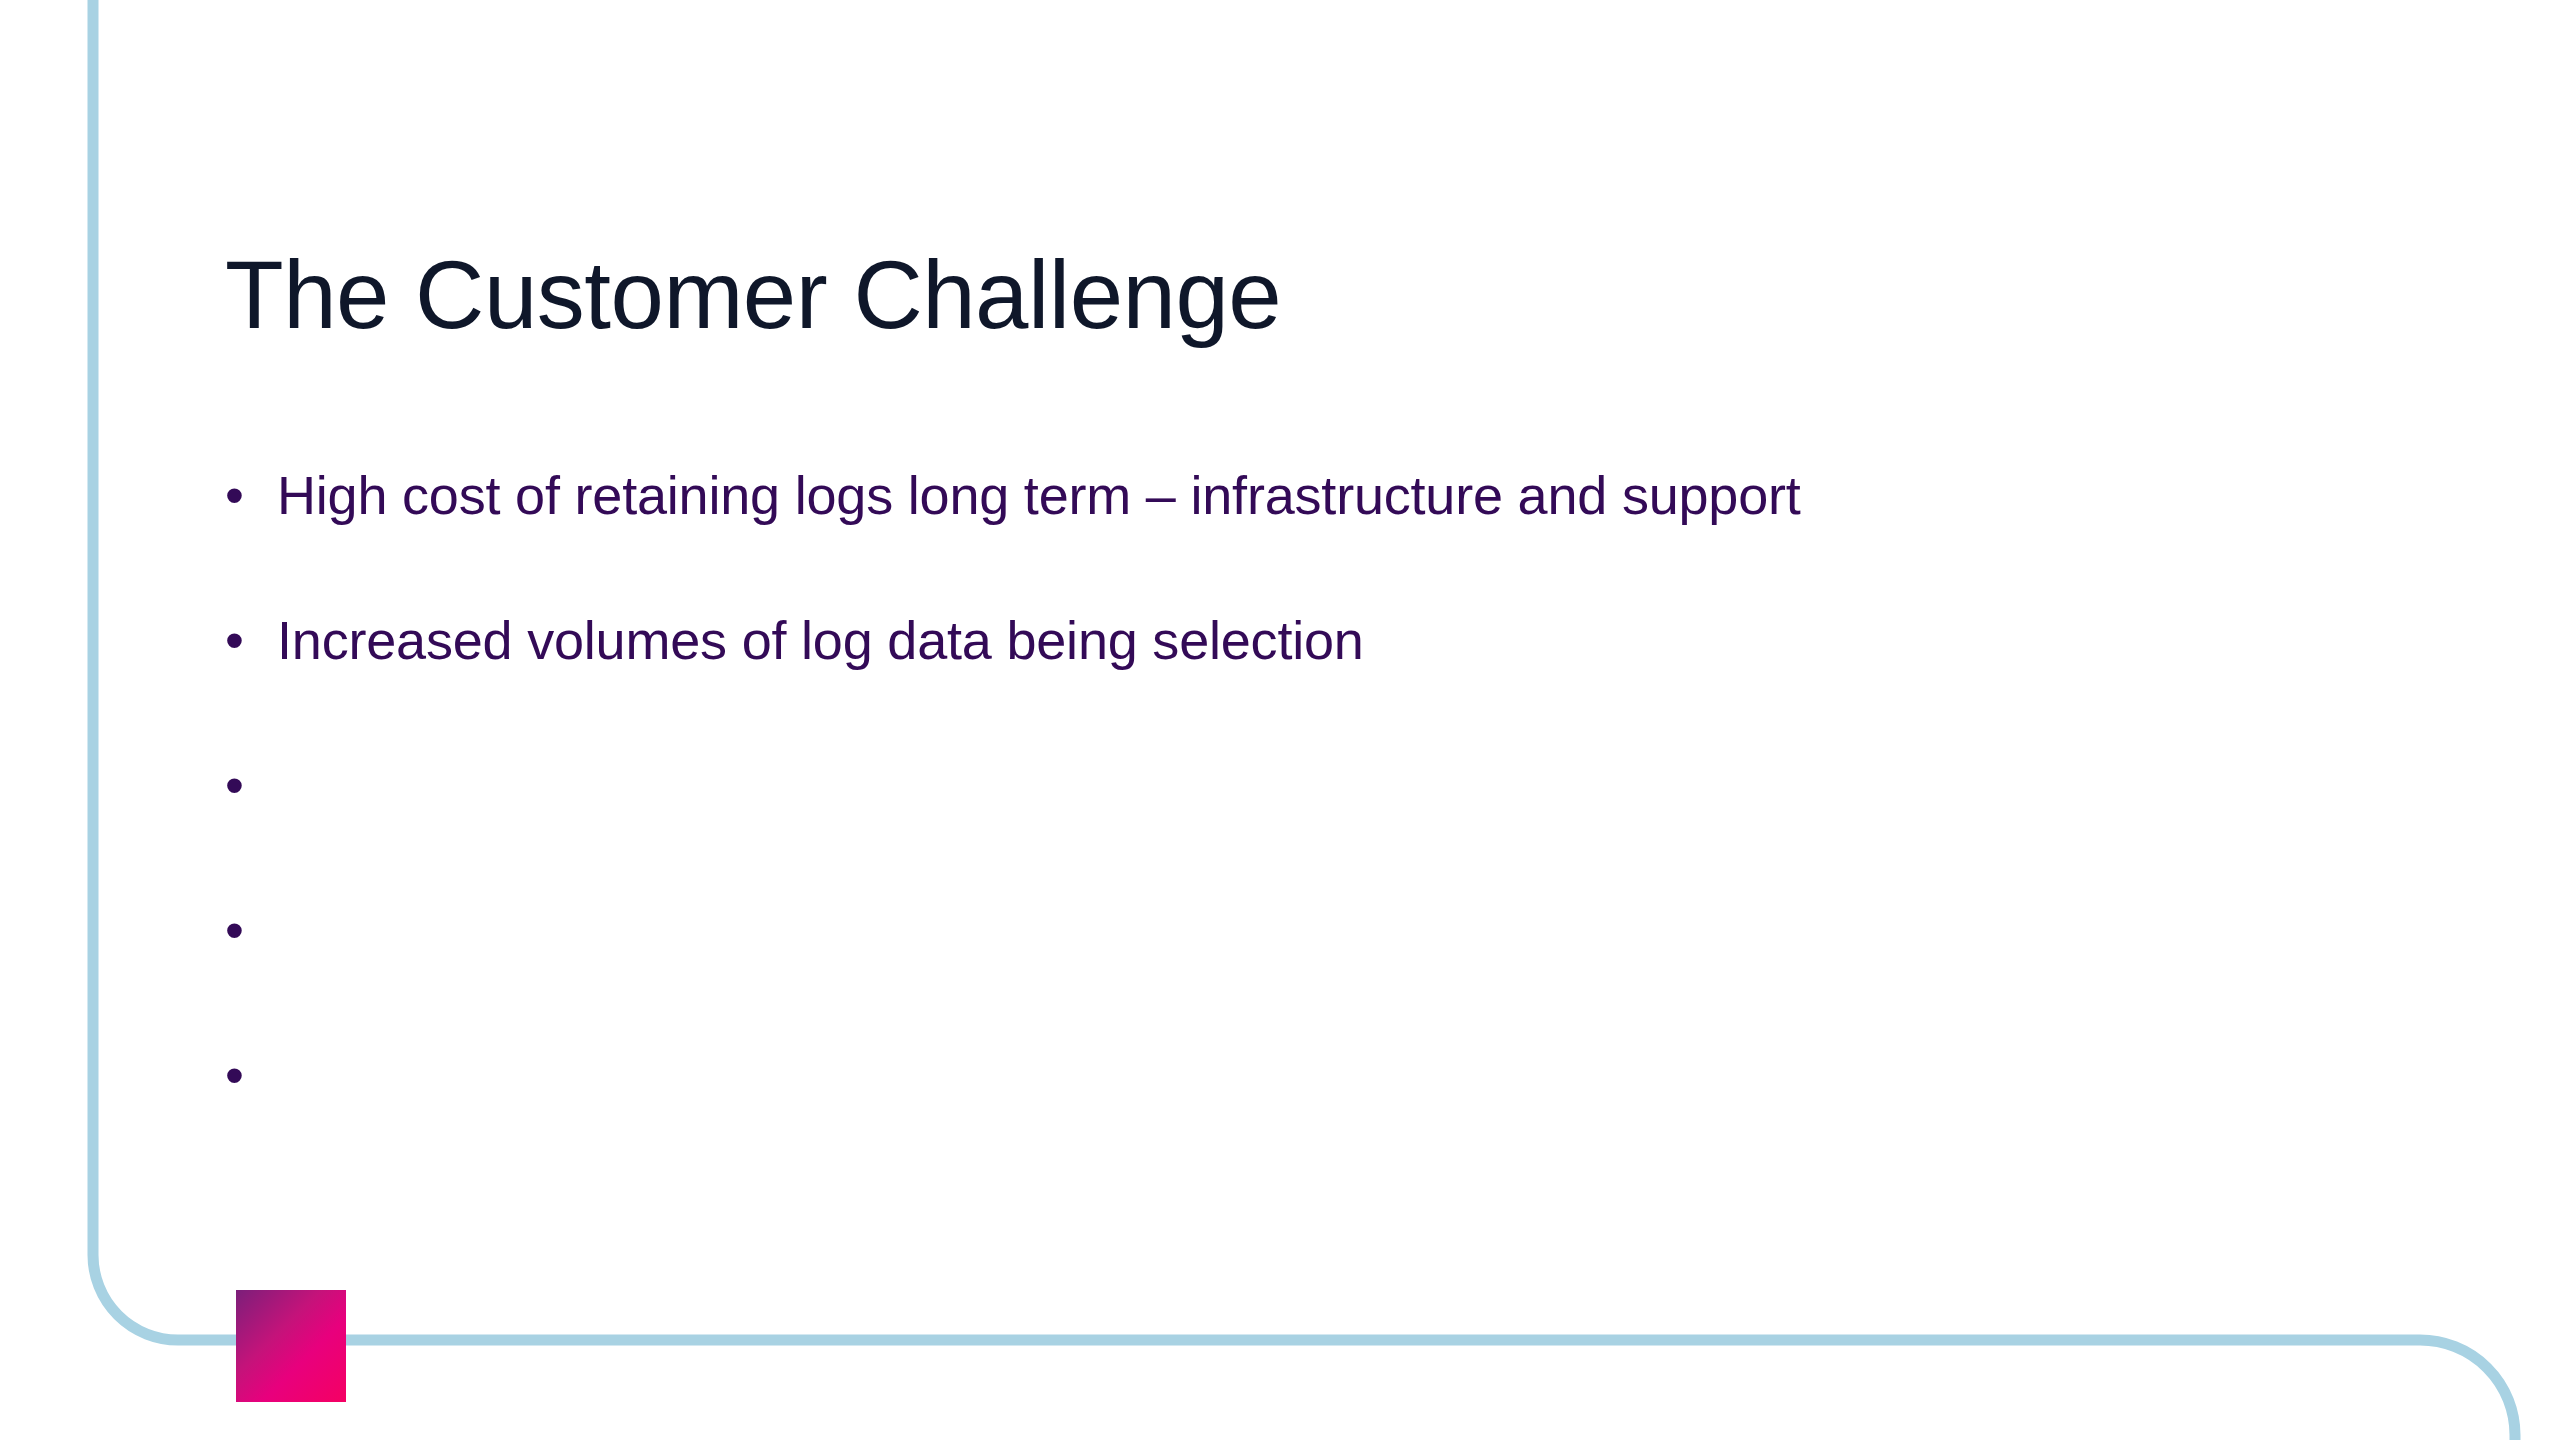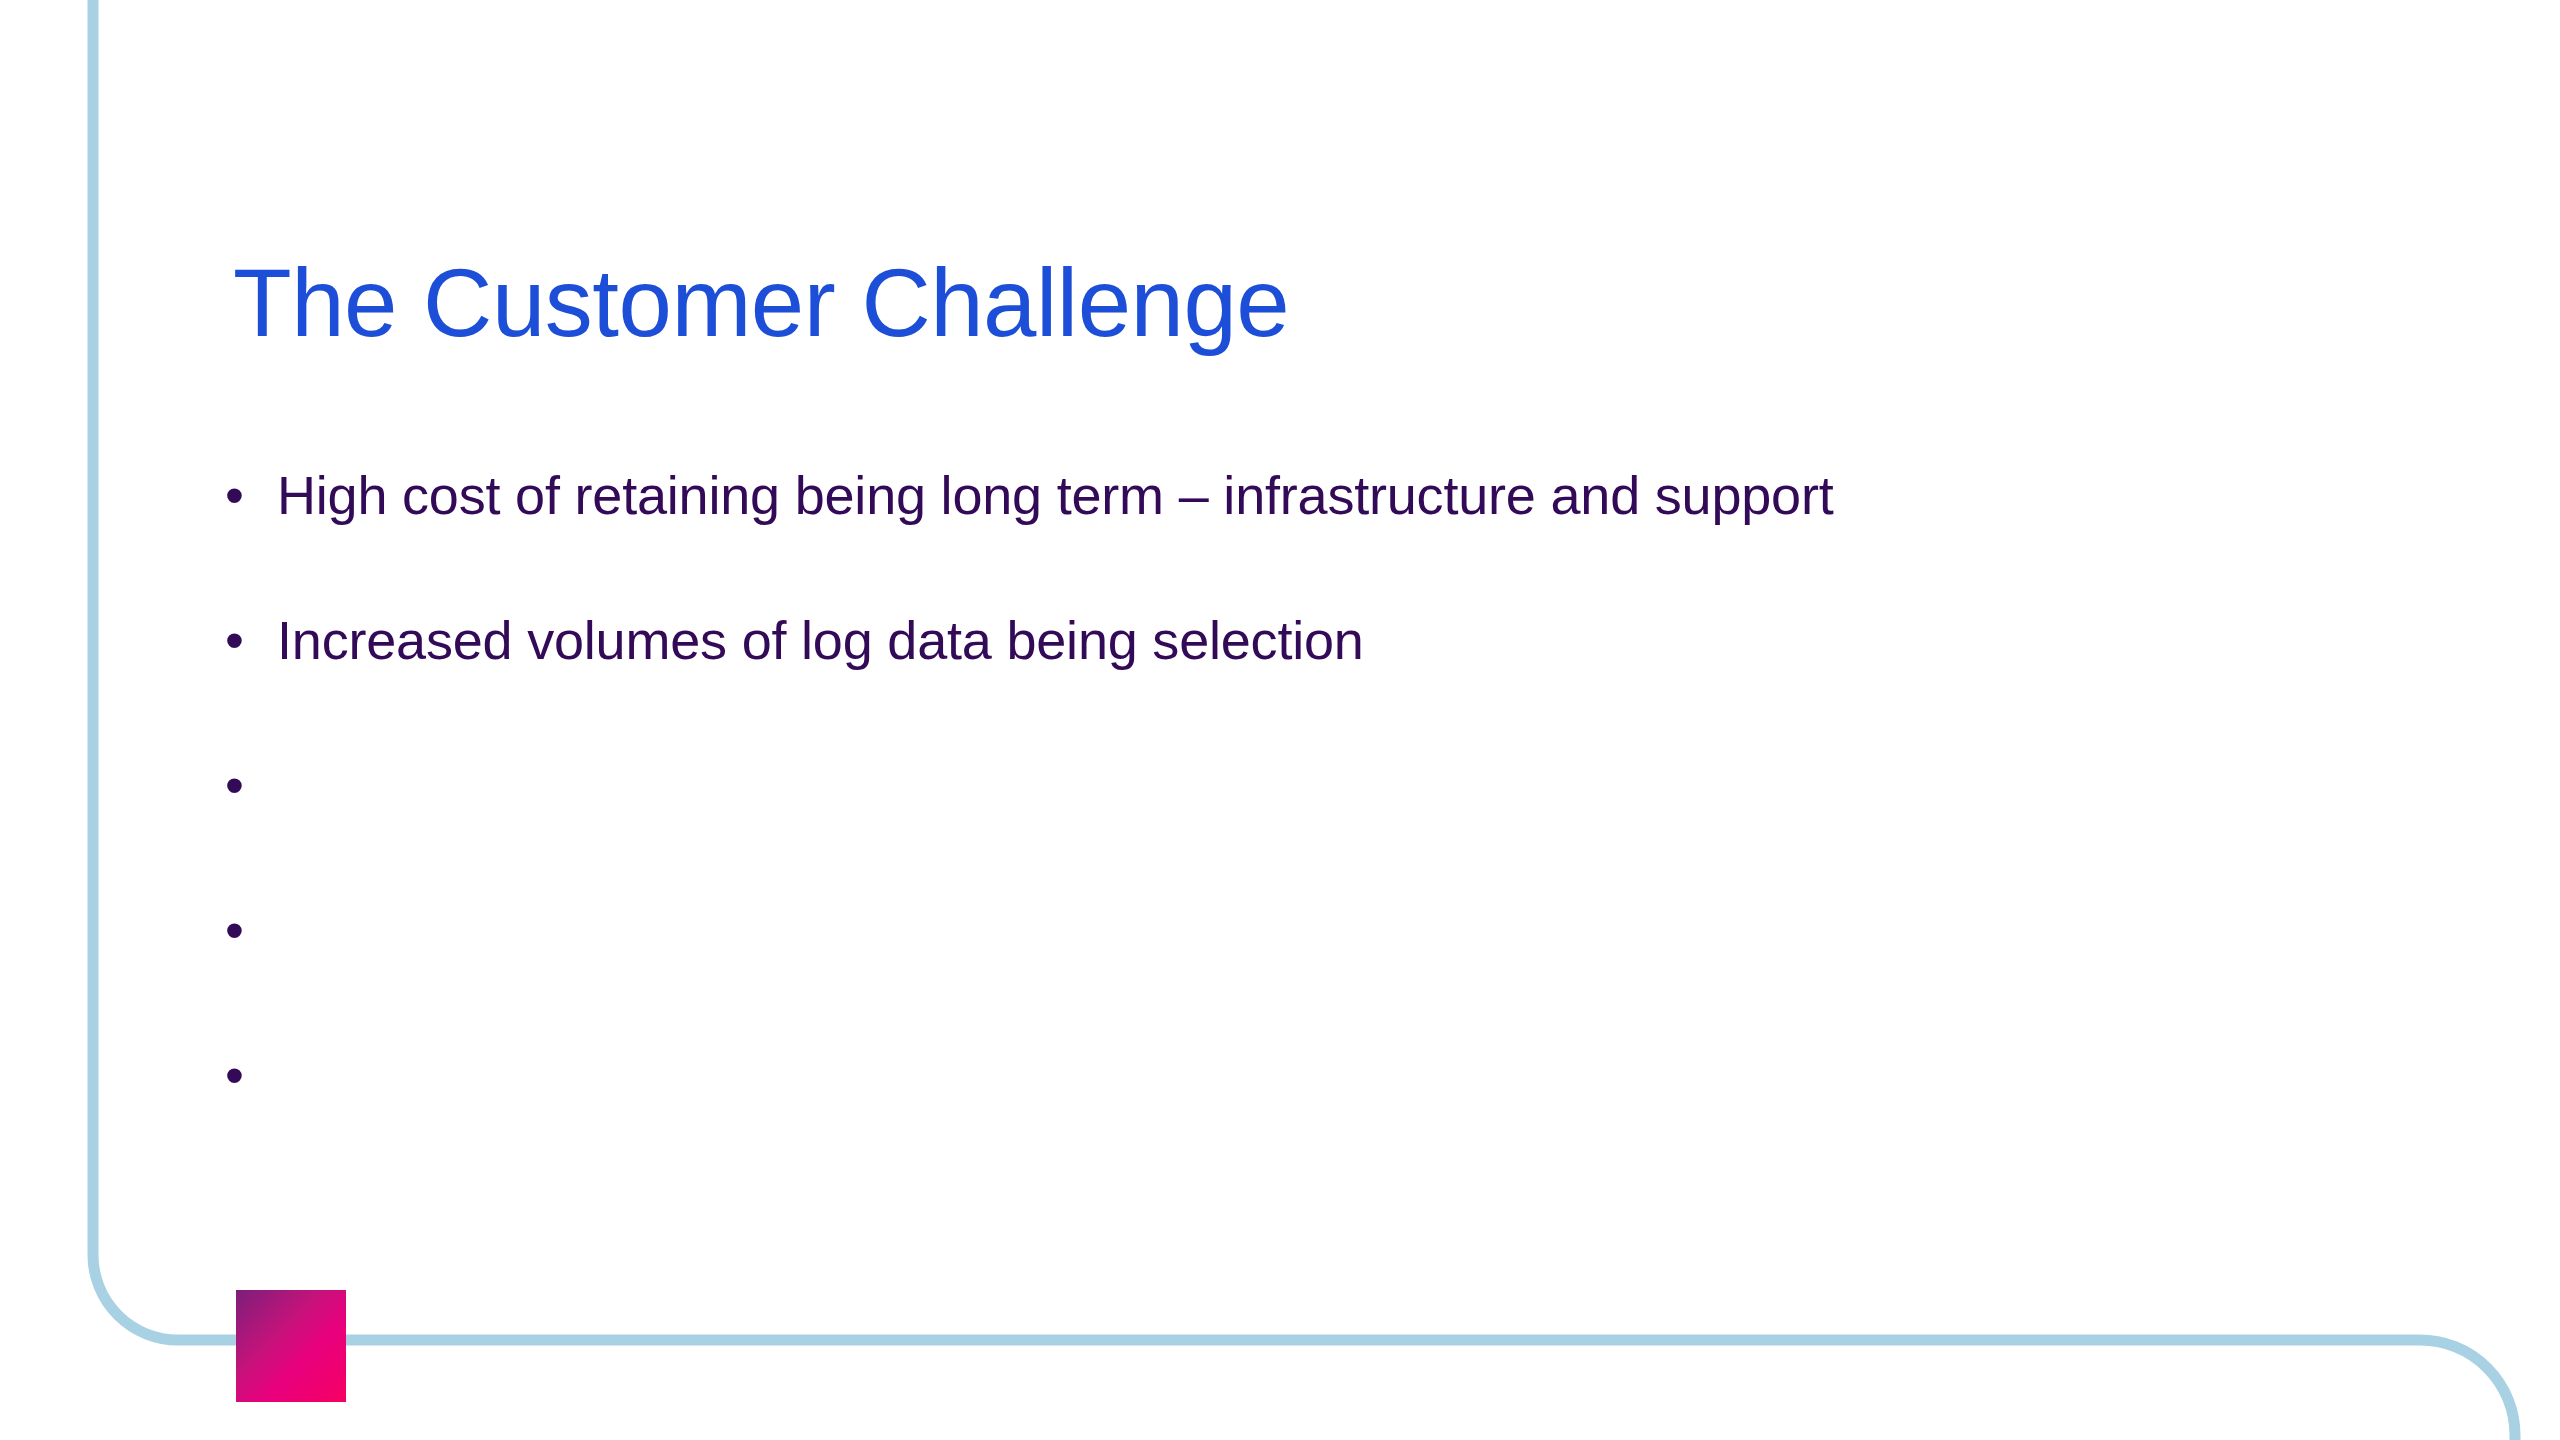--- a/index.html
+++ b/index.html
@@ -37,26 +37,26 @@
     top: 1290px;
     width: 110px;
     height: 112px;
     background: linear-gradient(135deg, #7b1f7a 0%, #c4137a 38%, #e8007d 62%, #f50063 100%);
   }
 
   .slide-title {
     position: absolute;
     left: 225px;
     top: 243px;
-    margin: 8px;
+    margin: 0;
     font-size: 96px;
     line-height: 1.08;
     font-weight: 400;
     letter-spacing: -0.5px;
-    color: #1d4ed8;
+    color: #0f172a;
     white-space: nowrap;
   }
 
   .bullet-list {
     position: absolute;
     left: 225px;
     top: 468px;
     margin: 0;
     padding: 0;
     list-style: none;
@@ -104,21 +104,21 @@
              L 2515,1500" fill="none" stroke="#a8d2e3" stroke-width="11" stroke-linecap="butt"></path>
   </svg>
 
   <div class="accent-square"></div>
 
   <h1 class="slide-title">The Customer Challenge</h1>
 
   <ul class="bullet-list">
     <li class="bullet-item">
       <span class="bullet-marker">•</span>
-      <span class="bullet-text">High cost of retaining being long term – infrastructure and support</span>
+      <span class="bullet-text">High cost of retaining logs long term – infrastructure and support</span>
     </li>
     <li class="bullet-item">
       <span class="bullet-marker">•</span>
       <span class="bullet-text">Increased volumes of log data being selection</span>
     </li>
     <li class="bullet-item">
       <span class="bullet-marker">•</span>
     </li>
     <li class="bullet-item">
       <span class="bullet-marker">•</span>

